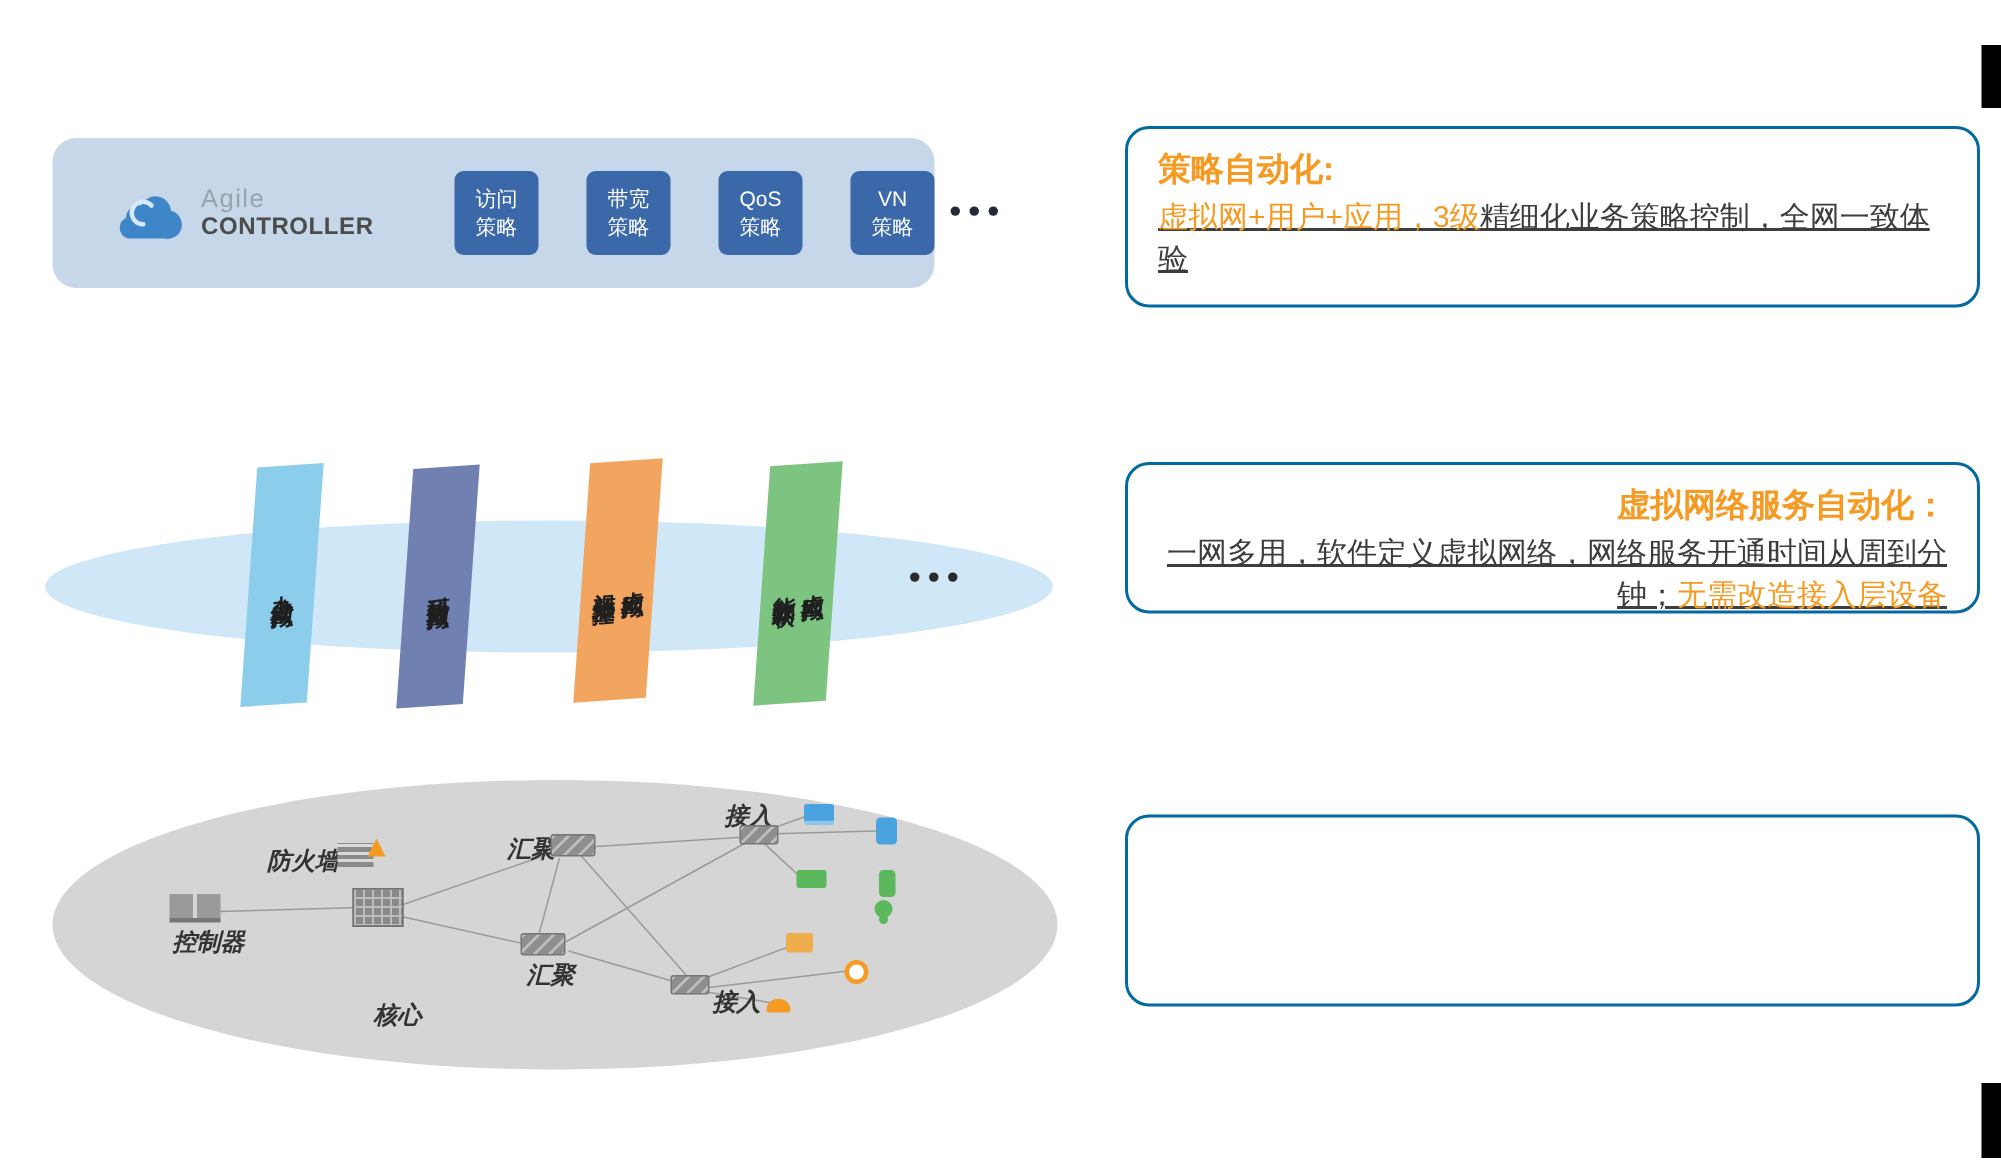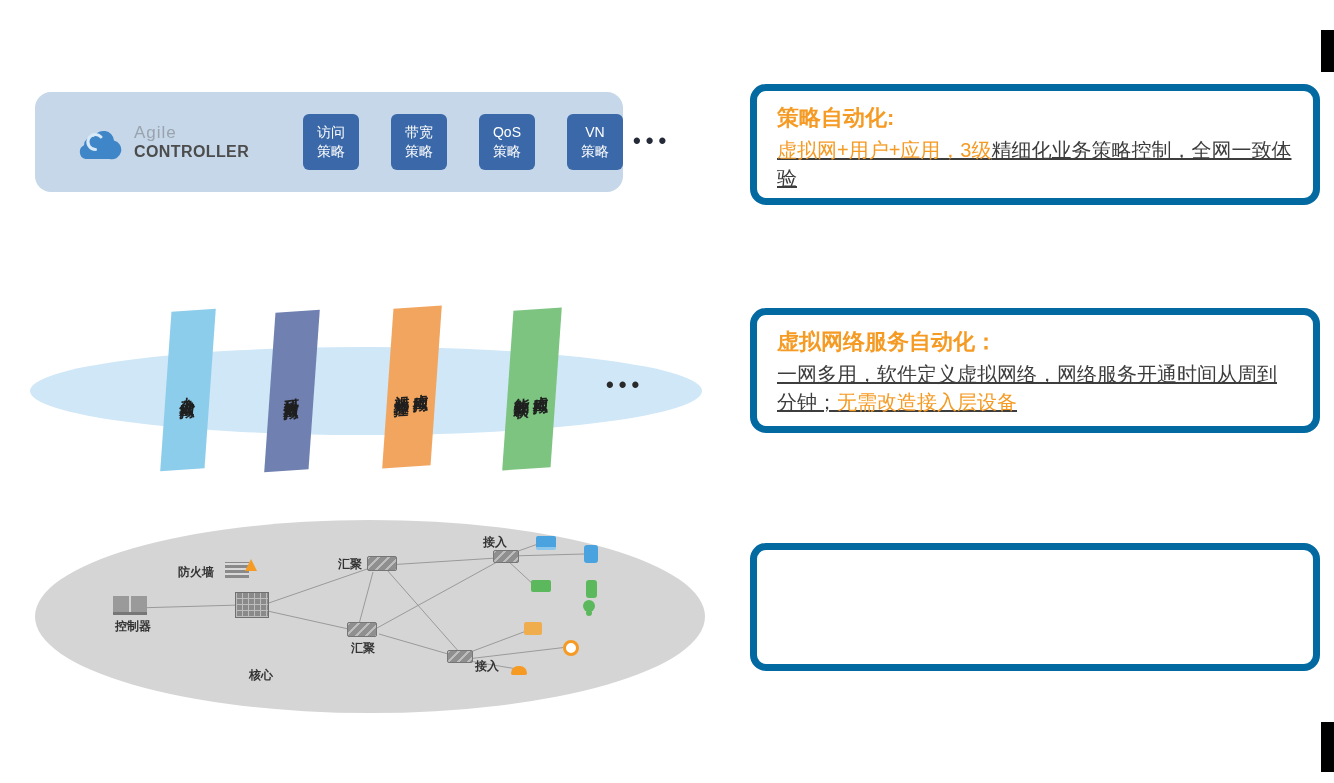--- a/index.html
+++ b/index.html
@@ -30,21 +30,21 @@
   .p3{left:388px;top:307px;background:#f2a55f;width:48px;}
   .p4{left:508px;top:309px;background:#7cc480;width:48px;}
   .vtxt{writing-mode:vertical-lr;text-orientation:upright;font-size:15px;font-weight:600;
         color:#1f1f1f;letter-spacing:2px;line-height:1.25;}
   .vn-more{position:absolute;left:606px;top:372px;color:#2a2a2a;}
 
   
   .net-ellipse{position:absolute;left:35px;top:520px;width:670px;height:193px;
                background:#d5d5d5;border-radius:50%;}
   .net-ellipse svg.links{position:absolute;left:0;top:0;}
-  .node-label{position:absolute;font-size:12px;font-weight:bold;color:#333;white-space:nowrap;}
+  .node-label{position:absolute;font-size:16px;font-weight:bold;color:#333;white-space:nowrap;font-style:italic;}
   .switch-icon{position:absolute;background:#8f8f8f;border:1px solid #767676;border-radius:2px;
      background-image:repeating-linear-gradient(135deg,#bdbdbd 0 2px,transparent 2px 7px);}
   .core-icon{position:absolute;width:32px;height:24px;background-color:#8a8a8a;border:1px solid #707070;
      background-image:repeating-linear-gradient(0deg,#bdbdbd 0 1px,transparent 1px 6px),
                       repeating-linear-gradient(90deg,#bdbdbd 0 1px,transparent 1px 6px);}
   .controller-icon{position:absolute;width:34px;height:16px;border-bottom:3px solid #777;
      background:linear-gradient(90deg,#9a9a9a 0 46%,#d5d5d5 46% 54%,#9a9a9a 54% 100%);}
   .firewall-icon{position:absolute;width:24px;height:16px;
      background:repeating-linear-gradient(0deg,#8a8a8a 0 3px,#d9d9d9 3px 5px);}
   .firewall-icon .flame{position:absolute;right:-8px;top:-3px;width:0;height:0;
@@ -54,24 +54,24 @@
   .laptop{width:20px;height:11px;background:#4aa3df;border-bottom:3px solid #8cc6ea;border-radius:2px;}
   .tablet{width:14px;height:18px;background:#4aa3df;border-radius:3px;}
   .cam{width:20px;height:12px;background:#5cb85c;border-radius:2px;}
   .phone{width:11px;height:18px;background:#5cb85c;border-radius:3px;}
   .bulb{width:12px;height:12px;background:#5cb85c;border-radius:50%;box-shadow:0 7px 0 -3px #5cb85c;}
   .printer{width:18px;height:13px;background:#f0ad4e;border-radius:2px;}
   .ring{width:10px;height:10px;border:3px solid #f59a23;border-radius:50%;background:#fff;}
   .dome{width:16px;height:9px;background:#f59a23;border-radius:8px 8px 2px 2px;}
 
   
-  .callout{position:absolute;left:750px;width:570px;border:7px solid #0369a1;border-radius:16px;
+  .callout{position:absolute;left:750px;width:570px;border:2px solid #0369a1;border-radius:16px;
            background:#fff;padding:12px 20px;box-sizing:border-box;}
   .c1{top:84px;height:121px;}
-  .c2{top:308px;height:125px;}
+  .c2{top:308px;height:101px;text-align:right;}
   .c3{top:543px;height:128px;}
   .c-title{font-size:22px;font-weight:bold;color:#f59a23;margin-bottom:3px;}
   .c-body{font-size:20px;color:#3d3d3d;line-height:1.42;text-decoration:underline;}
   .org{color:#f59a23;}
   .blk{color:#3d3d3d;}
 
   
   .edge-bar{position:absolute;right:0;width:13px;background:#000;}
   .edge-top{top:30px;height:42px;}
   .edge-bottom{top:722px;height:50px;}

